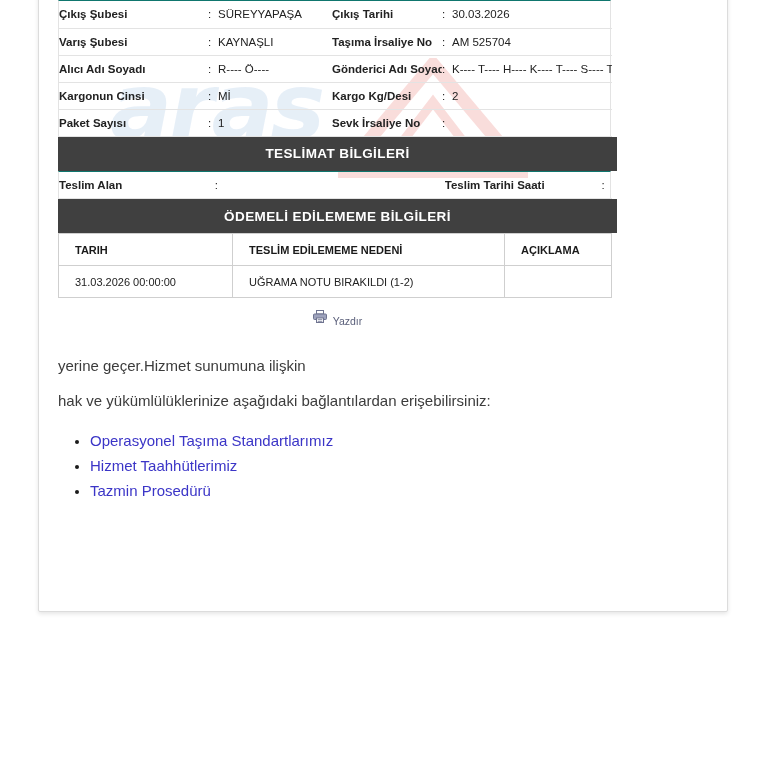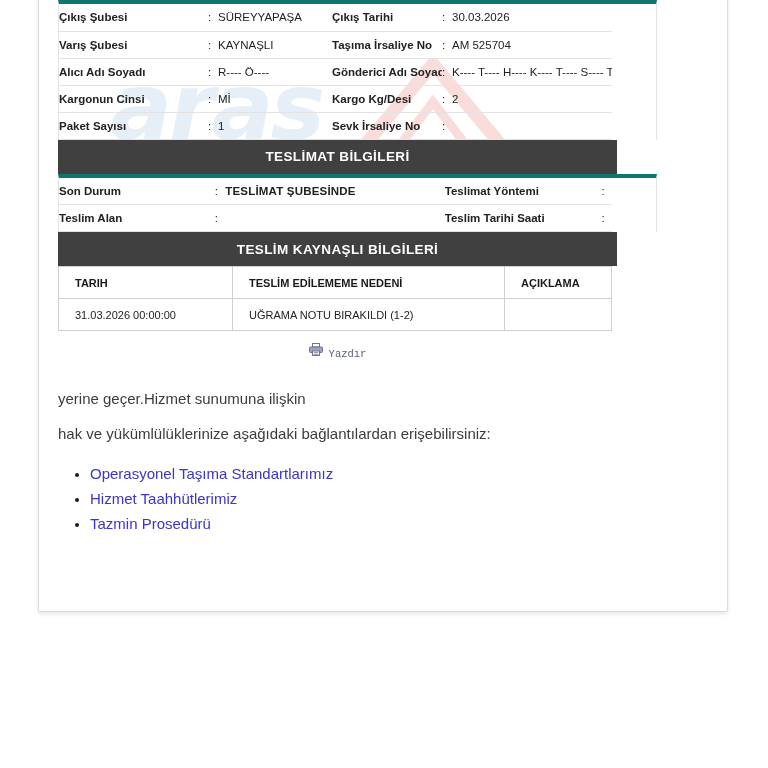--- a/index.html
+++ b/index.html
@@ -98,22 +98,22 @@
   td.c2 { width: 10px; }
   td.c3 { width: 114px; padding-left: 7px; }
   td.c4 { width: 110px; }
   td.c5 { width: 10px; }
   td.c6 { width: 160px; padding-left: 7px; }
 
   .info-wrap {
     position: relative;
     border-left: 1px solid #e3e3e3;
     border-right: 1px solid #e3e3e3;
-    border-top: 4px solid #0f766e;
-    width: 599px;
+    border-top: 1px solid #0f766e;
+    width: 553px;
   }
 
   
   .banner {
     width: 559px;
     height: 34px;
     background: #404040;
     color: #ffffff;
     font-size: 13.5px;
     font-weight: 700;
@@ -159,21 +159,21 @@
     height: 36px;
     display: flex;
     align-items: center;
     justify-content: center;
     gap: 6px;
     margin-top: 0px;
   }
   .print-label {
     font-size: 10.5px;
     color: #5a5f7a;
-    font-family: Liberation Mono, monospace;
+    font-family: Liberation Sans, sans-serif;
     margin-top: 10px;
   }
 
   
   .para {
     margin-top: 14px;
     width: 600px;
     font-size: 15px;
     color: #3c3c3c;
     line-height: 35px;
@@ -263,38 +263,31 @@
         </tbody>
       </table>
     </div>
 
     <div class="banner">TESLİMAT BİLGİLERİ</div>
 
     <div class="info-wrap">
       <table class="dlv">
         <tbody>
           <tr>
-            <td class="d1 lbl">Son Durum</td>
-            <td class="d2 col">:</td>
-            <td class="d3 status-red">TESLİMAT ŞUBESİNDE</td>
-            <td class="d4 lbl">Teslimat Yöntemi</td>
-            <td class="d5 col">:</td>
-          </tr>
-          <tr>
             <td class="d1 lbl">Teslim Alan</td>
             <td class="d2 col">:</td>
             <td class="d3 val"></td>
             <td class="d4 lbl">Teslim Tarihi Saati</td>
             <td class="d5 col">:</td>
           </tr>
         </tbody>
       </table>
     </div>
 
-    <div class="banner">TESLİM KAYNAŞLI BİLGİLERİ</div>
+    <div class="banner">ÖDEMELİ EDİLEMEME BİLGİLERİ</div>
 
     <table class="fail">
       <thead>
         <tr>
           <th class="f1">TARIH</th>
           <th class="f2">TESLİM EDİLEMEME NEDENİ</th>
           <th class="f3">AÇIKLAMA</th>
         </tr>
       </thead>
       <tbody>

